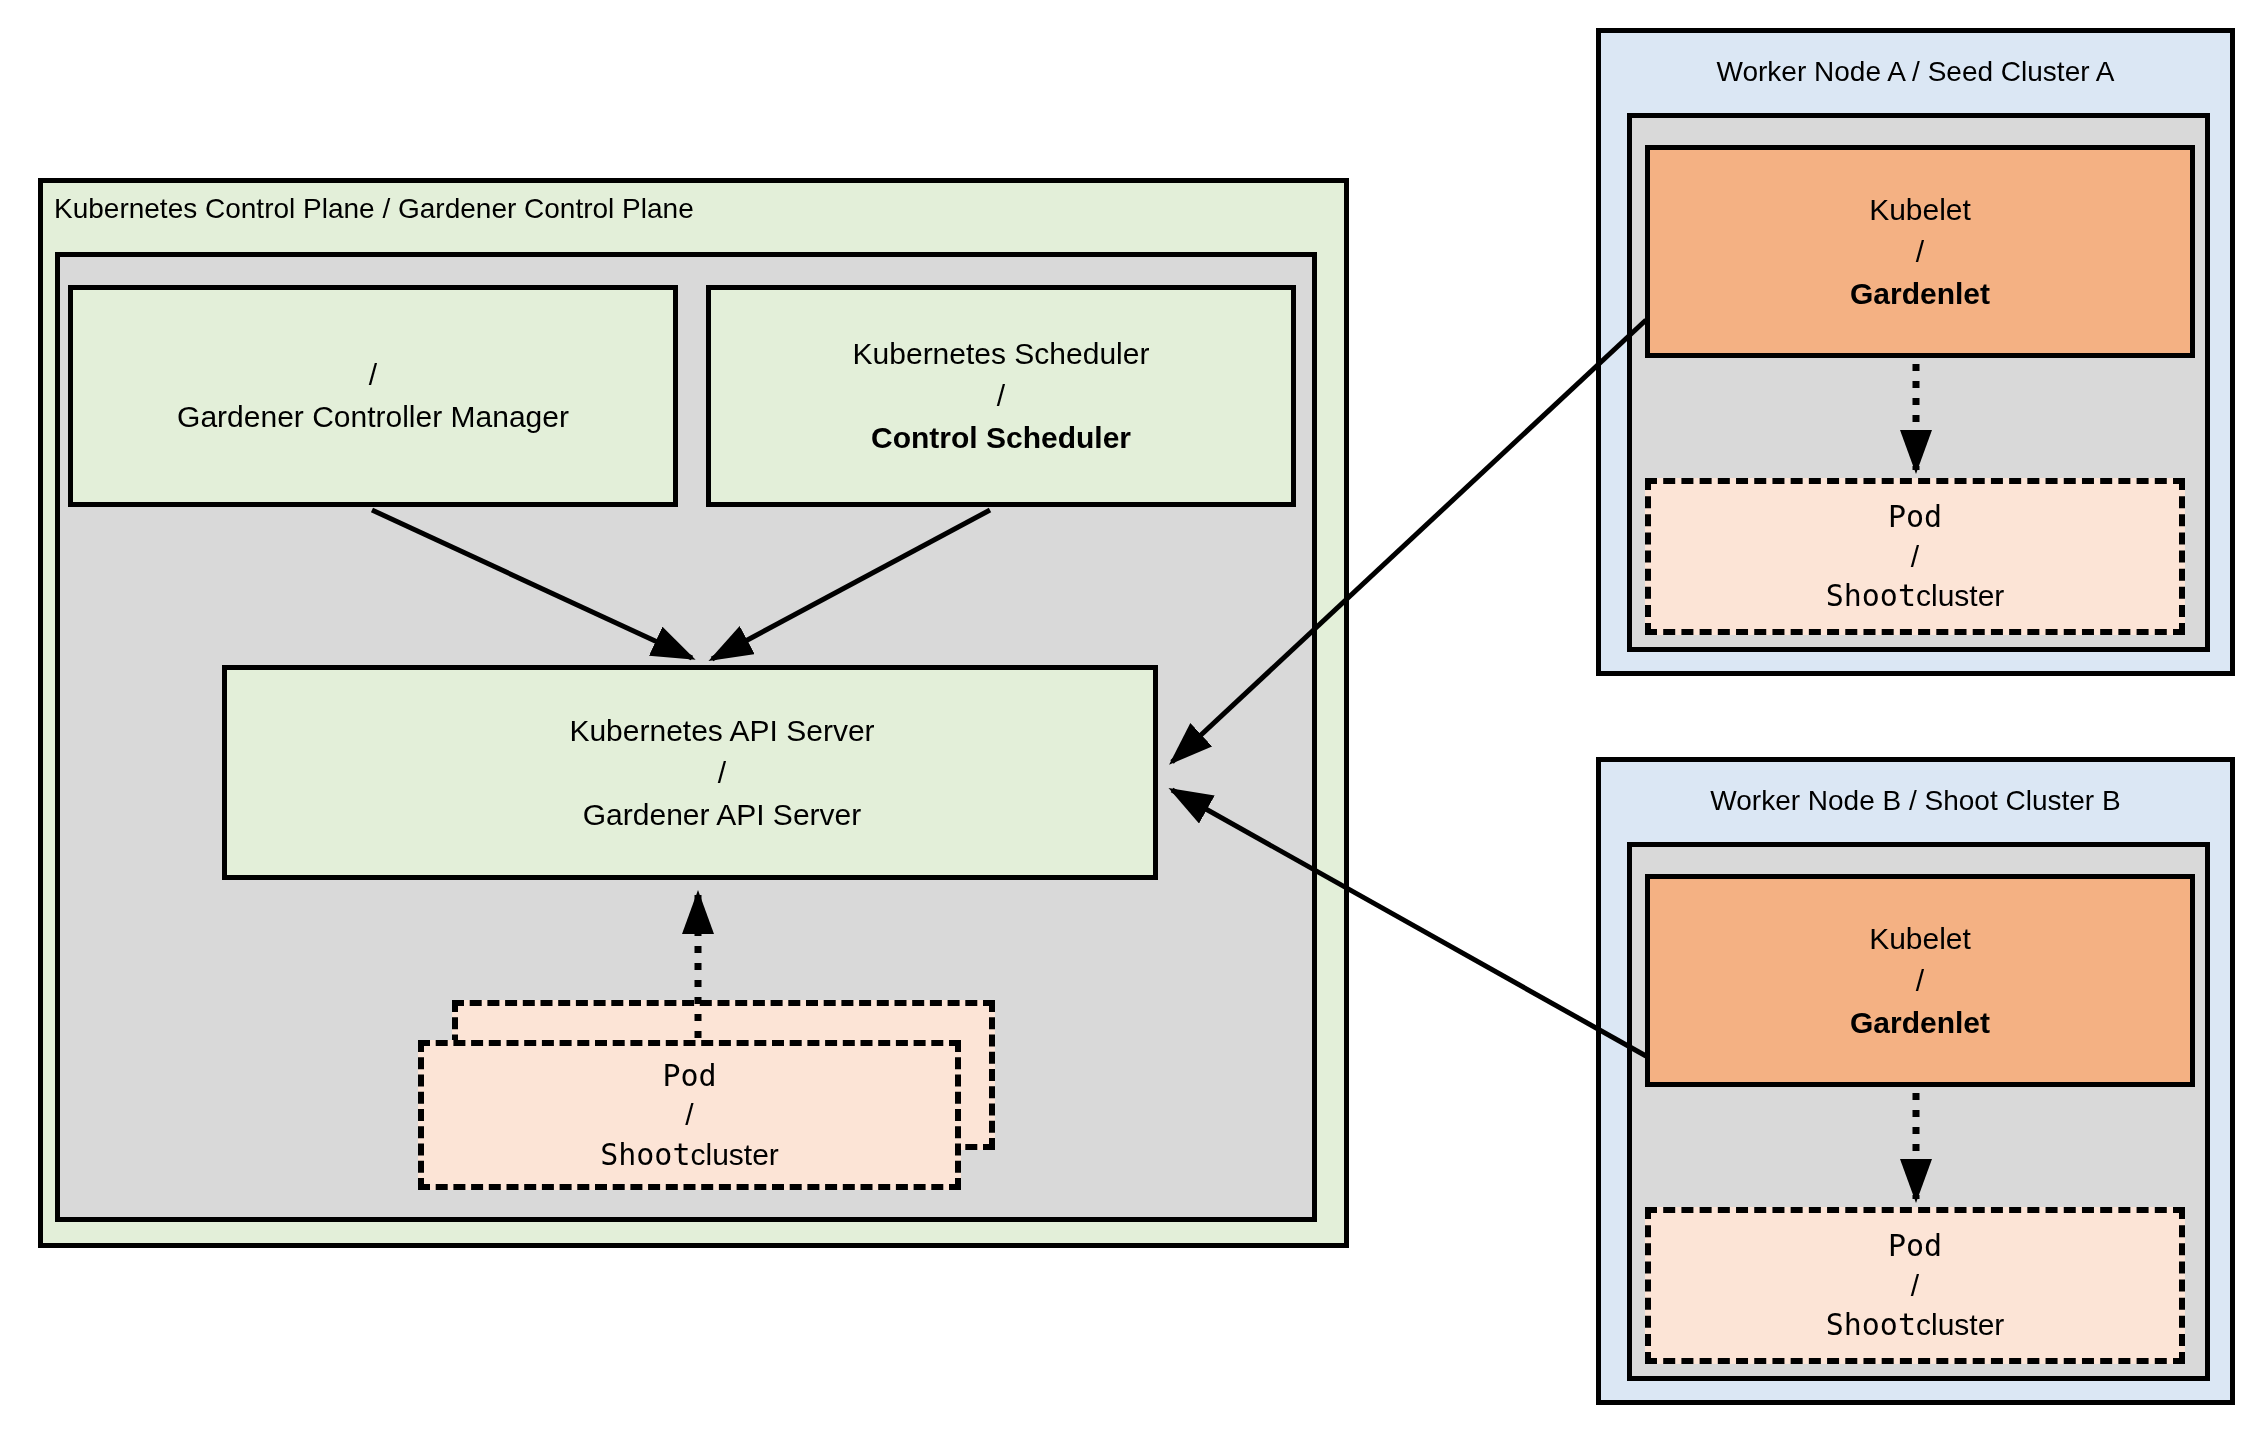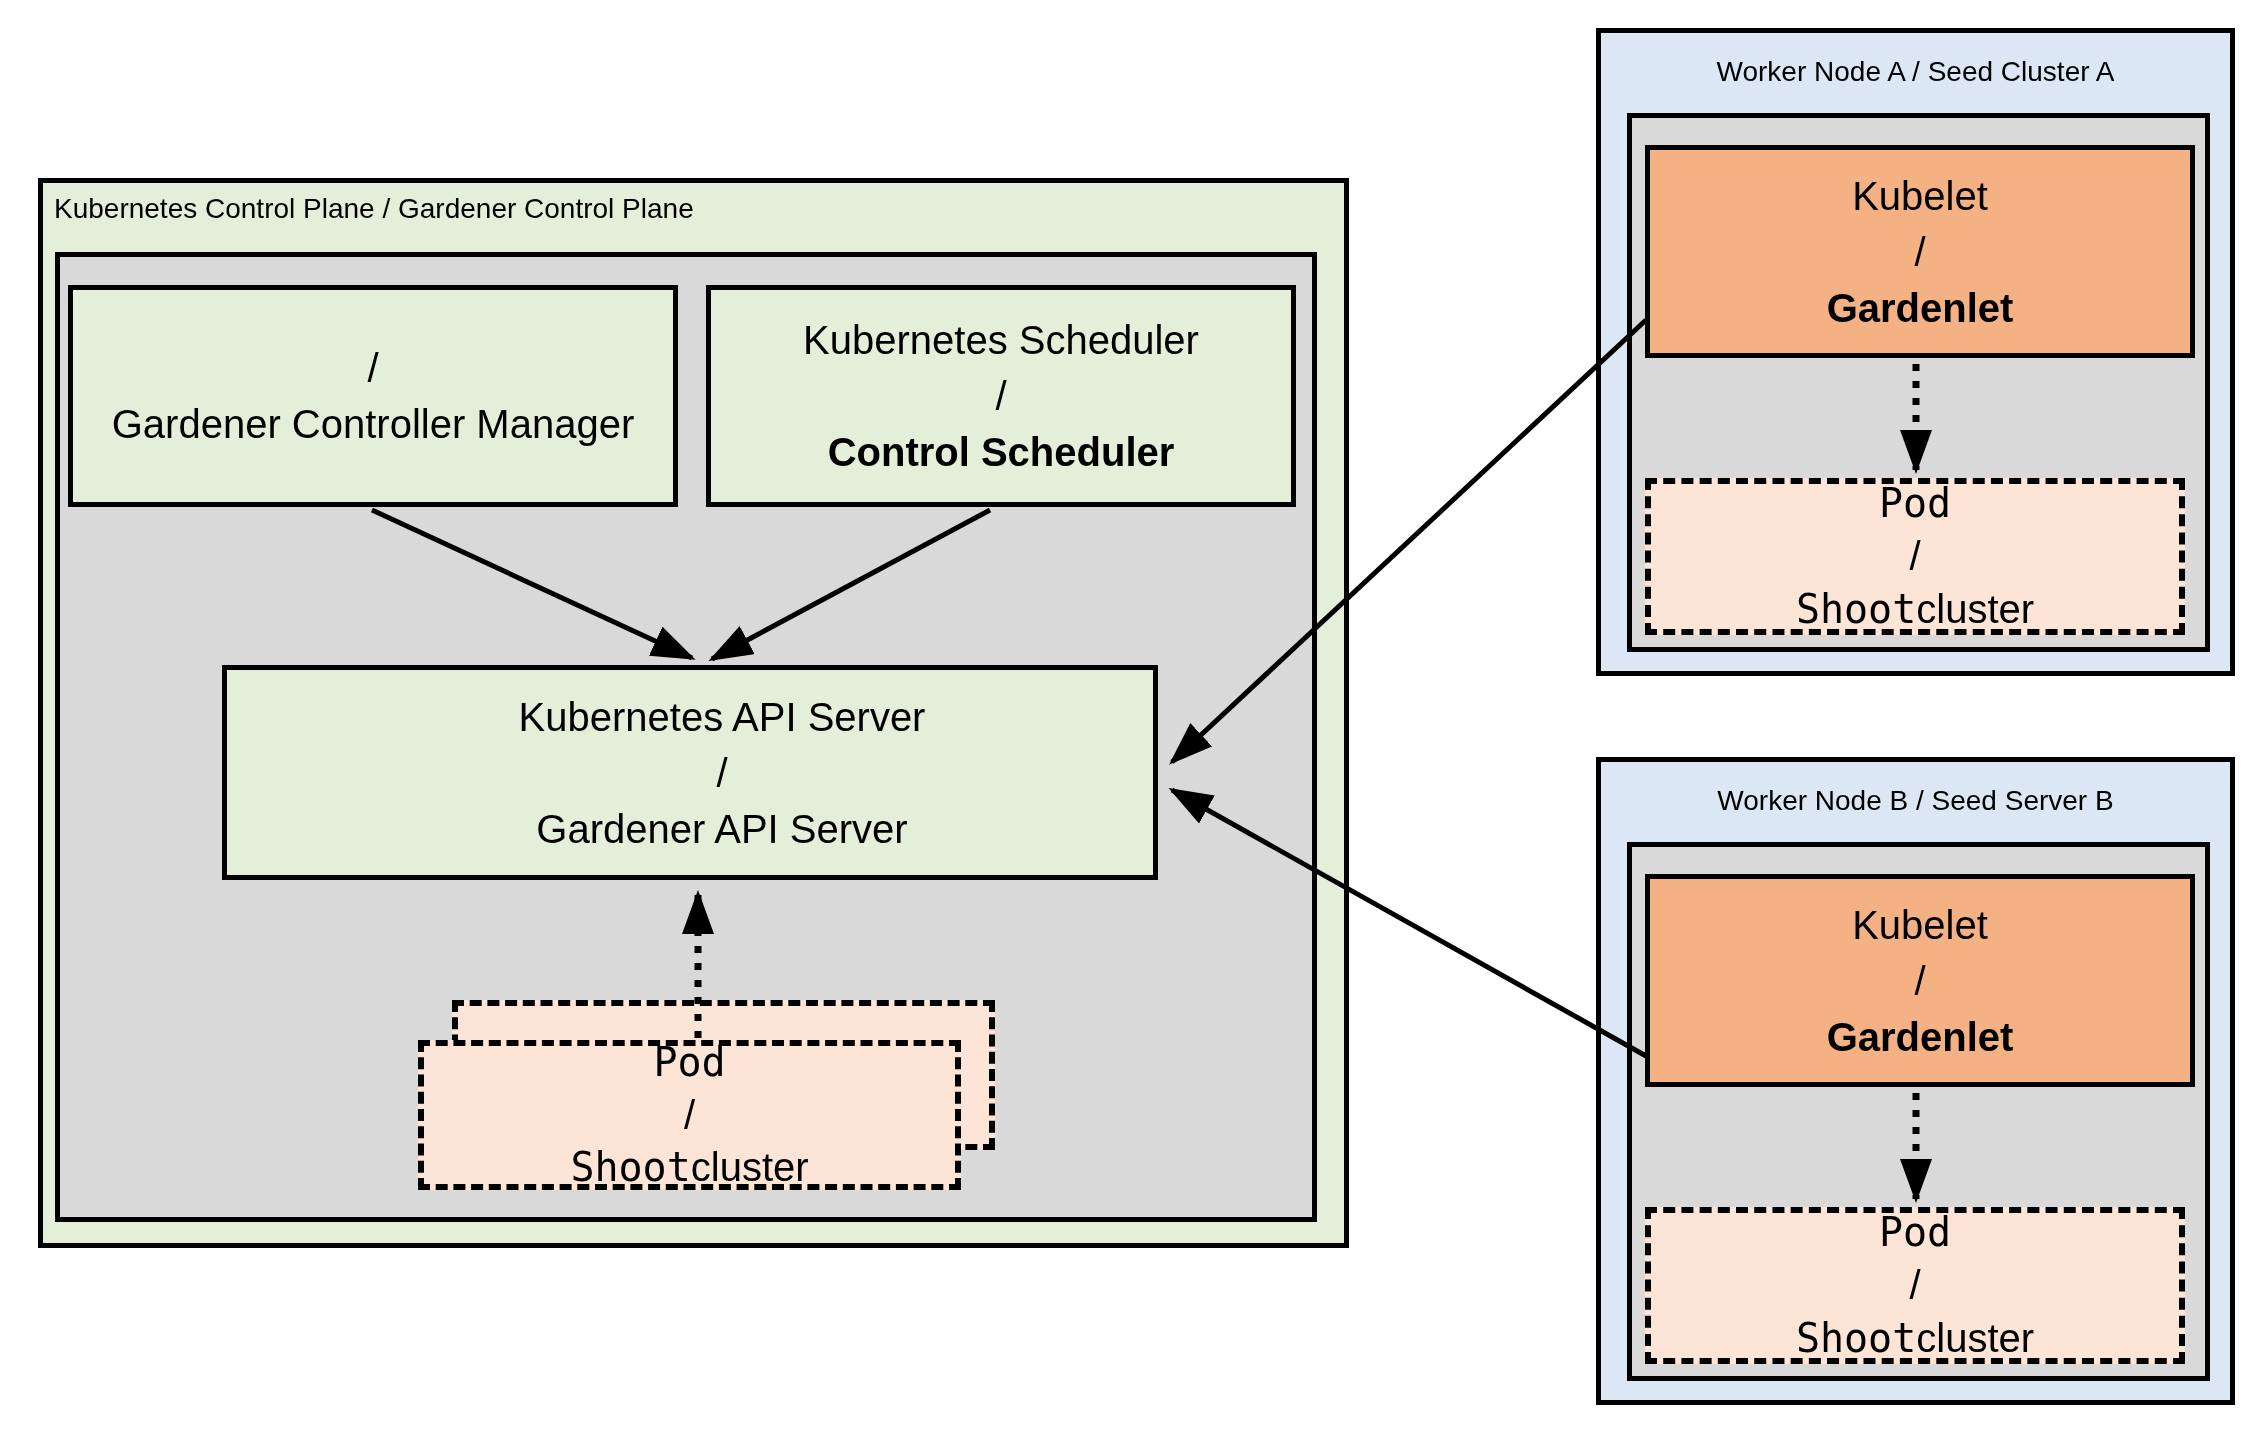--- a/index.html
+++ b/index.html
@@ -36,21 +36,21 @@
   .fill-orange { background: var(--box-orange); }
   .fill-peach  { background: var(--box-peach); }
   .label-stack {
     position: absolute;
     box-sizing: border-box;
     display: flex;
     flex-direction: column;
     align-items: center;
     justify-content: center;
     text-align: center;
-    font-size: 40px;
+    font-size: 30px;
     line-height: 1.40;
   }
   .title {
     position: absolute;
     font-size: 28px;
     line-height: 1.2;
     white-space: nowrap;
   }
   .title-center {
     display: flex;
@@ -130,21 +130,21 @@
   <div class="label-stack" style="left:1645px; top:478px; width:540px; height:157px; line-height:1.32;">
     <div class="mono">Pod</div>
     <div>/</div>
     <div class="line3">
       <span class="mono">Shoot</span>
       <span>cluster</span>
     </div>
   </div>
 
   <div class="abox fill-blue" style="left:1596px; top:757px; width:639px; height:648px;"></div>
-  <div class="title title-center" style="left:1601px; top:765px; width:629px; height:72px;">Worker Node B / Seed Server B</div>
+  <div class="title title-center" style="left:1601px; top:765px; width:629px; height:72px;">Worker Node B / Shoot Cluster B</div>
   <div class="abox fill-gray" style="left:1627px; top:842px; width:583px; height:539px;"></div>
 
   <div class="abox fill-orange" style="left:1645px; top:874px; width:550px; height:213px;"></div>
   <div class="label-stack" style="left:1645px; top:874px; width:550px; height:213px;">
     <div>Kubelet</div>
     <div>/</div>
     <div class="bold">Gardenlet</div>
   </div>
 
   <div class="dashedbox fill-peach" style="left:1645px; top:1207px; width:540px; height:157px;"></div>

